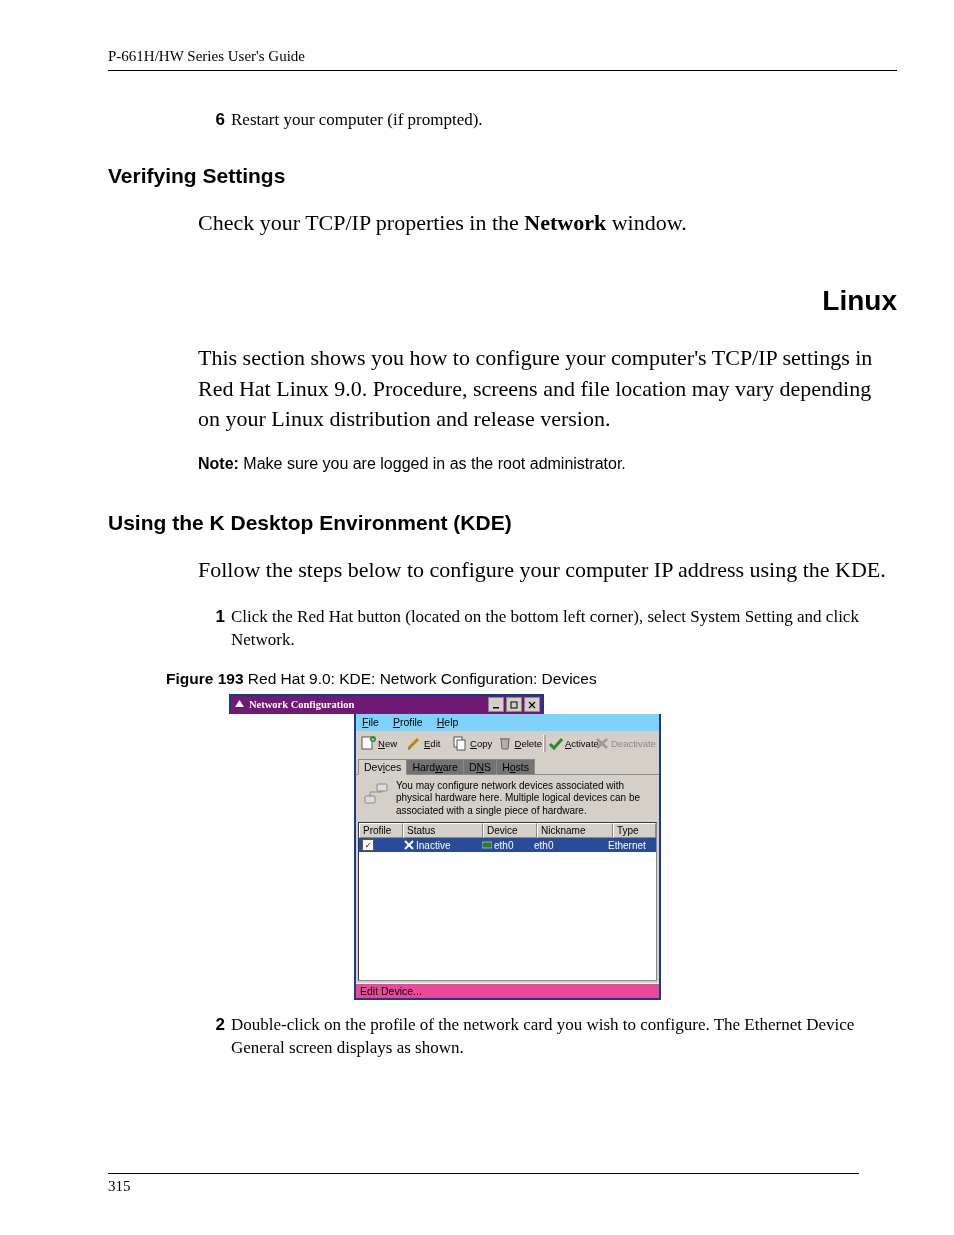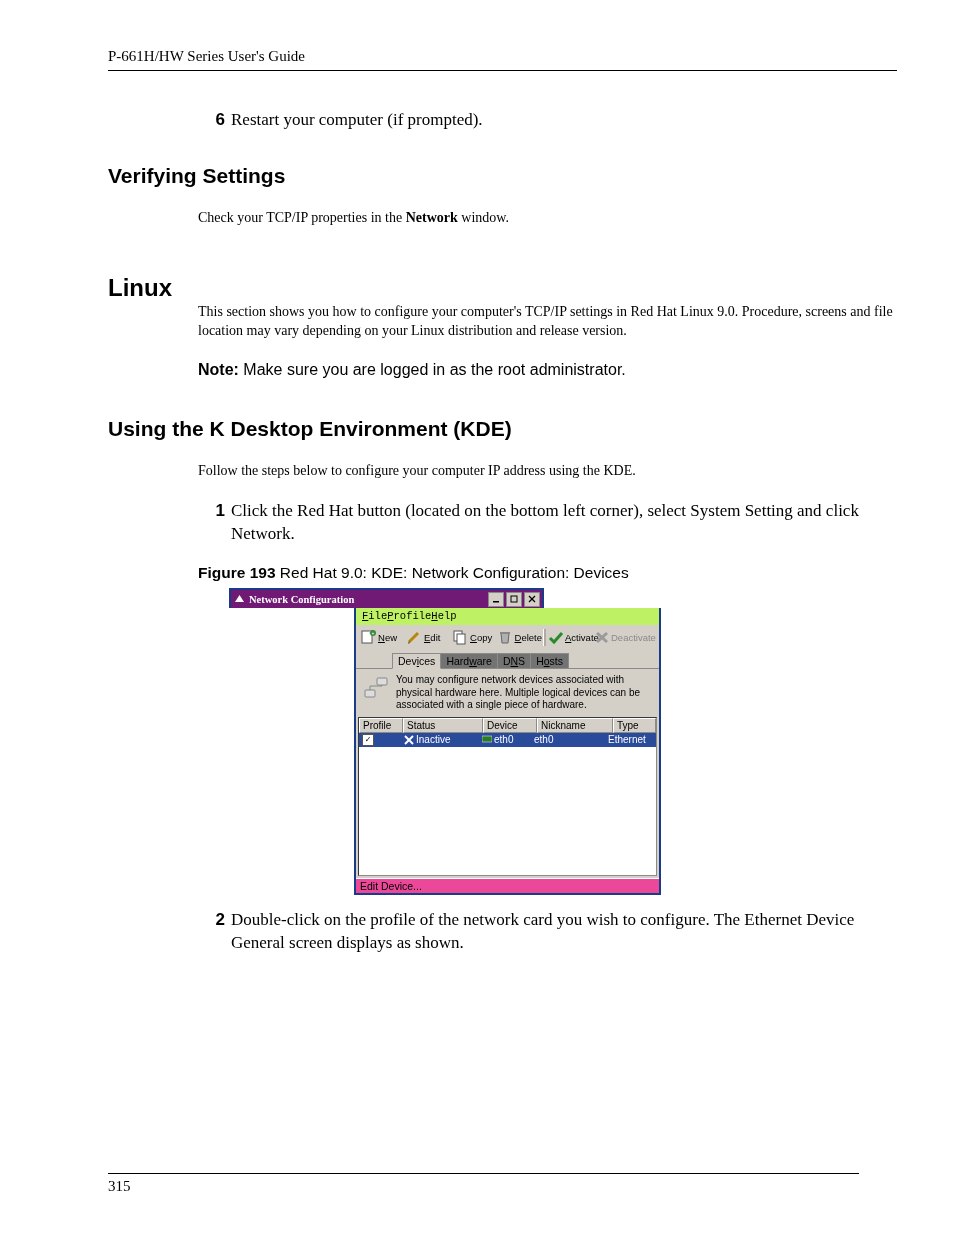--- a/index.html
+++ b/index.html
@@ -44,42 +44,44 @@
   .h2 {
     font-family: Arial, Helvetica, sans-serif;
     font-weight: bold;
     font-size: 21px;
     margin-top: 32px;
     margin-bottom: 20px;
   }
   .h1 {
     font-family: Arial, Helvetica, sans-serif;
     font-weight: bold;
-    font-size: 24px;
+    font-size: 28px;
     margin-top: 46px;
+    margin-bottom: 26px;
+    text-align: right;
   }
   .body-text {
-    font-size: 14px;
+    font-size: 22px;
     line-height: 1.4;
     margin-left: 90px;
   }
   .body-text .bold {
     font-weight: bold;
   }
   .note {
     font-family: Arial, Helvetica, sans-serif;
     font-size: 16px;
     margin-left: 90px;
     margin-top: 20px;
   }
   .note .label { font-weight: bold; }
   .figcap {
     font-family: Arial, Helvetica, sans-serif;
     font-size: 15.5px;
-    margin-left: 90px;
+    margin-left: 58px;
     margin-top: 18px;
     margin-bottom: 6px;
   }
   .figcap .figlabel { font-weight: bold; }
 
   
   .appwin {
     margin-left: 123px;
     width: 307px;
     border: 2px solid #1a3a8a;
@@ -107,25 +109,24 @@
     display:inline-flex; align-items:center; justify-content:center;
   }
   .titlebar .title { flex:1; white-space:nowrap; overflow:hidden; }
   .titlebar .winbtns { display:flex; gap:2px; }
   .titlebar .winbtn {
     width:14px; height:13px; background:#d4d0c8; border:1px solid #888;
     display:flex; align-items:center; justify-content:center;
     color:#000; font-size:9px; line-height:1;
   }
   .menubar {
-    display:flex; 
+    display:flex; gap:14px;
     padding: 2px 6px 3px 6px;
     font-size: 10.5px;
-    background:#bef264;
-    font-family:Liberation Mono, monospace;
+    background:#7dd3fc;
   }
   .menubar .mi { }
   .menubar .mi .u { text-decoration: underline; }
   .toolbar {
     display:flex; gap:0;
     padding: 2px 2px;
     background:#d4d0c8;
   }
   .toolbar .tbtn {
     width:46px; text-align:center; font-size:9.5px;
@@ -148,21 +149,20 @@
     border: 1px solid #8a8a8a;
     border-bottom: none;
     background:#737373;
     margin-right:-1px;
     position:relative;
   }
   .tab.active {
     background:#d4d0c8;
     border-bottom: 1px solid #d4d0c8;
     margin-bottom:-1px;
-    margin-left:34px;
   }
   .tab .u { text-decoration: underline; }
   .infobox {
     display:flex; padding:5px 6px; gap:6px; font-size:10px; line-height:1.25;
   }
   .infobox .iic {
     width:28px; flex-shrink:0; display:flex; align-items:flex-start; justify-content:center;
     padding-top:2px;
   }
   .tablehdr, .tablerow {

